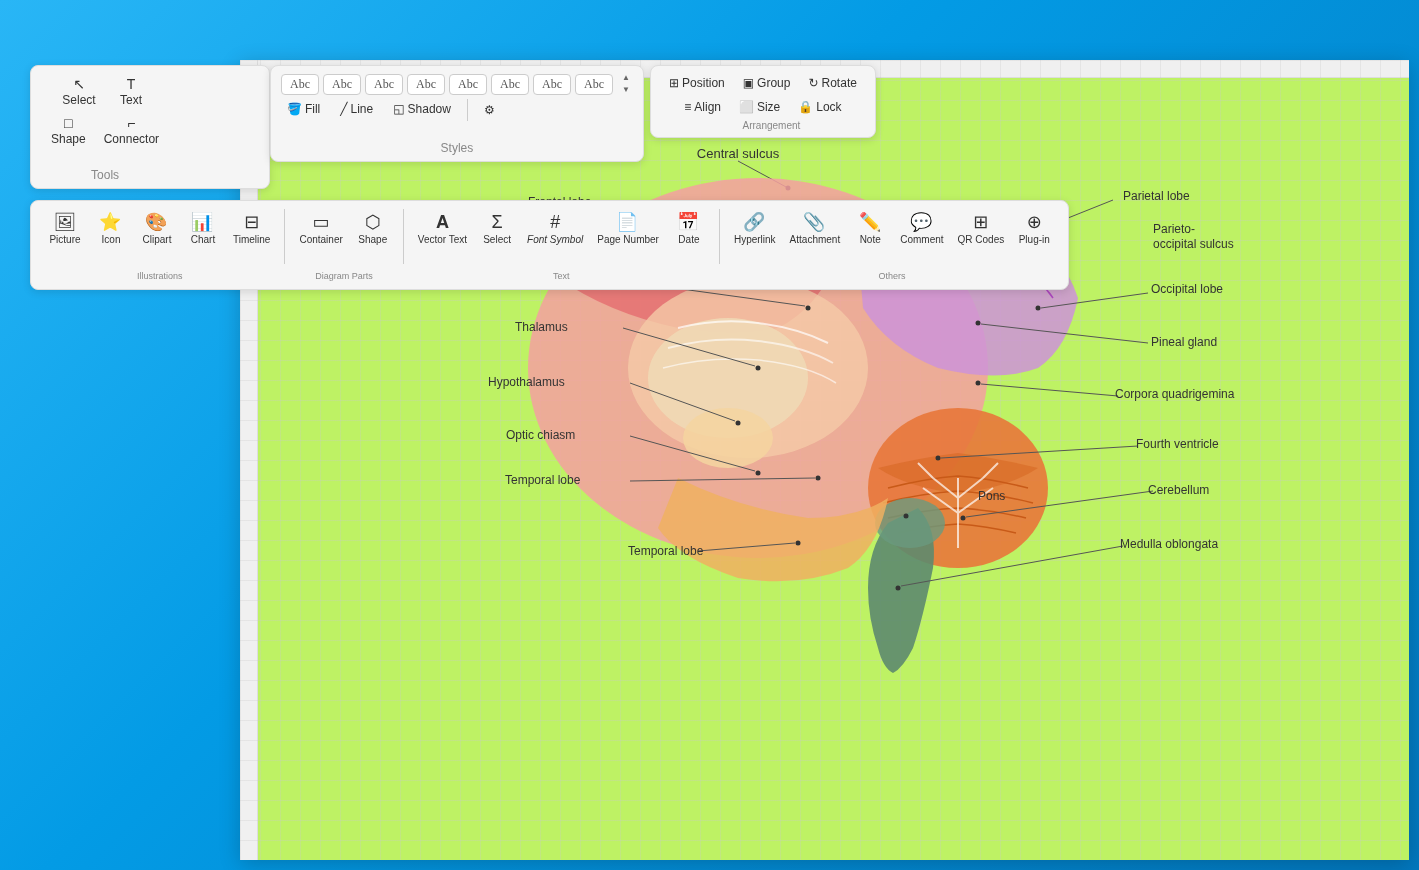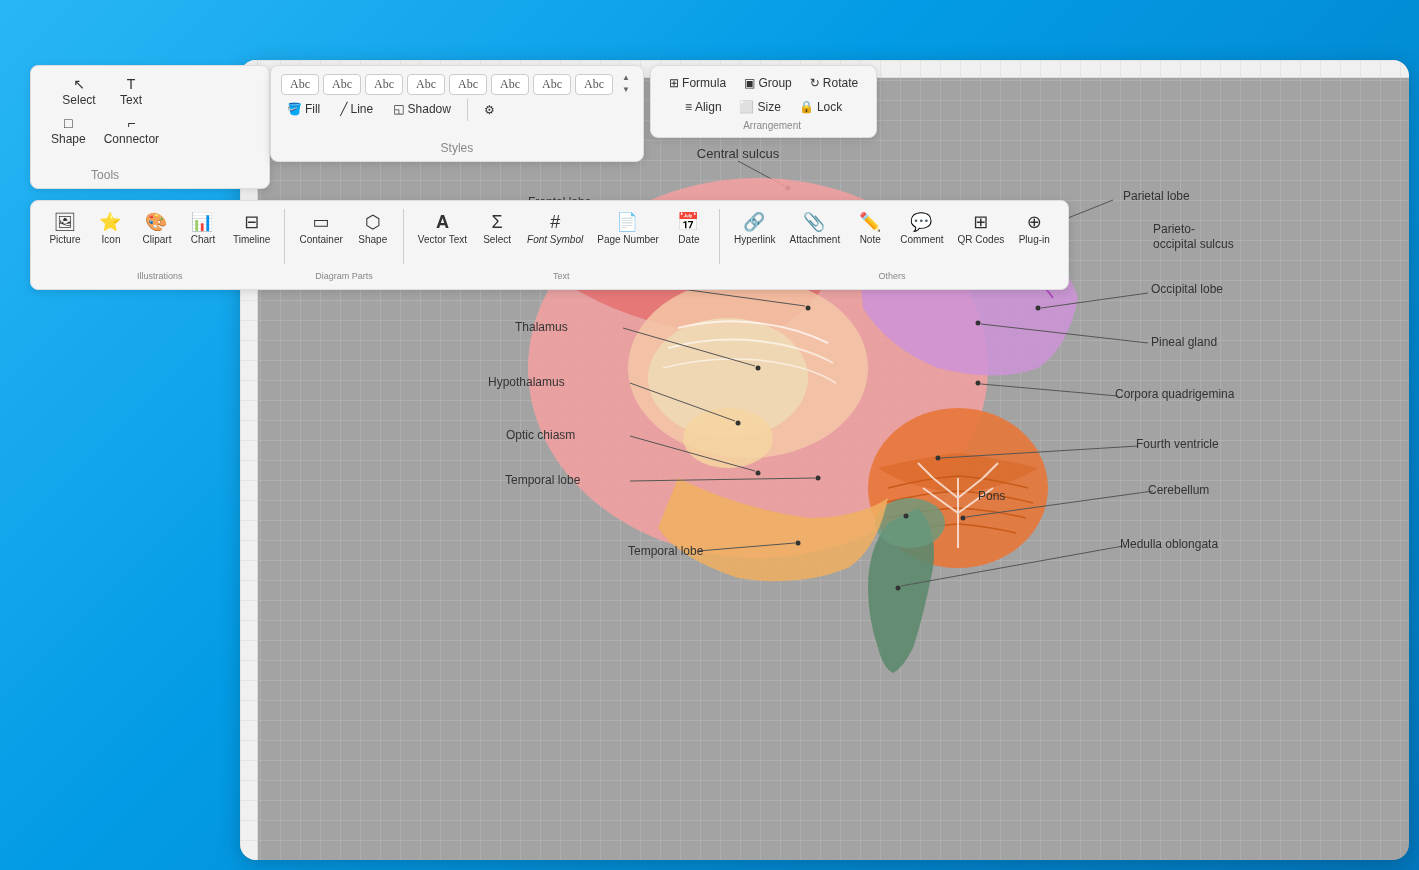--- a/index.html
+++ b/index.html
@@ -12,22 +12,22 @@
       position: relative;
     }
 
     
     .main-canvas {
       position: absolute;
       top: 60px;
       left: 240px;
       right: 10px;
       bottom: 10px;
-      background: #a3a3a3;
-      border-radius: 16px;
+      background: #bef264;
+      border-radius: 0;
       box-shadow: 0 4px 20px rgba(0,0,0,0.2);
       overflow: hidden;
     }
 
     
     .canvas-grid {
       position: absolute;
       top: 0; left: 0; right: 0; bottom: 0;
       background-image:
         linear-gradient(rgba(200,200,200,0.3) 1px, transparent 1px),
@@ -463,21 +463,21 @@
     </div>
     <div class="toolbar-label">Styles</div>
   </div>
 </div>
 
 <div class="toolbar-arrangement">
   <div class="arr-section">
     <div class="arr-btn-group">
       <div class="arr-btn">
         <span>⊞</span>
-        <span>Formula</span>
+        <span>Position</span>
       </div>
       <div class="arr-btn">
         <span>▣</span>
         <span>Group</span>
       </div>
       <div class="arr-btn">
         <span>↻</span>
         <span>Rotate</span>
       </div>
     </div>

